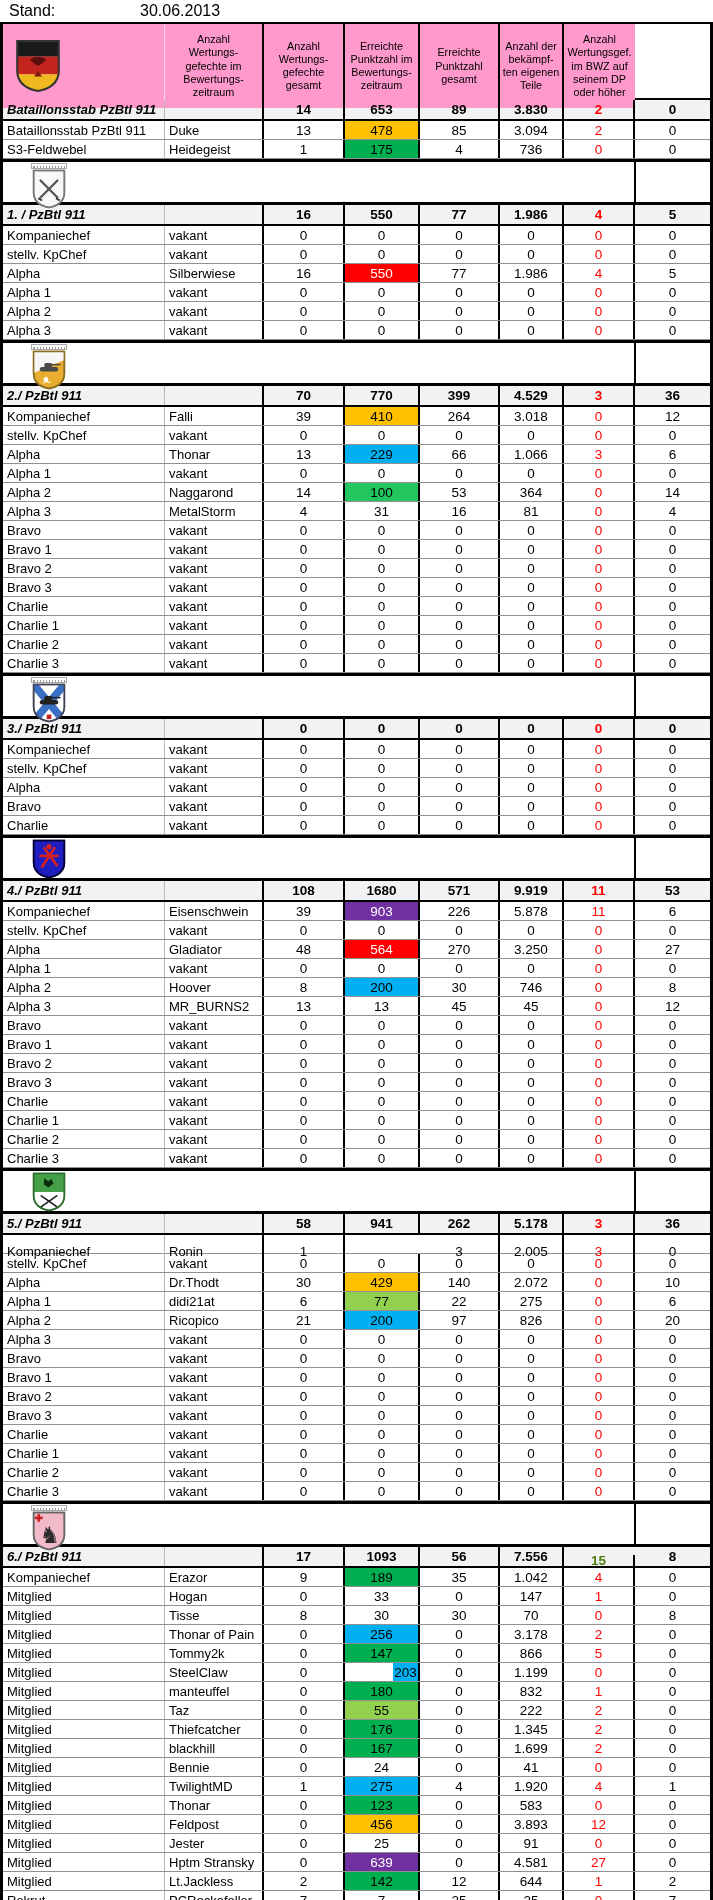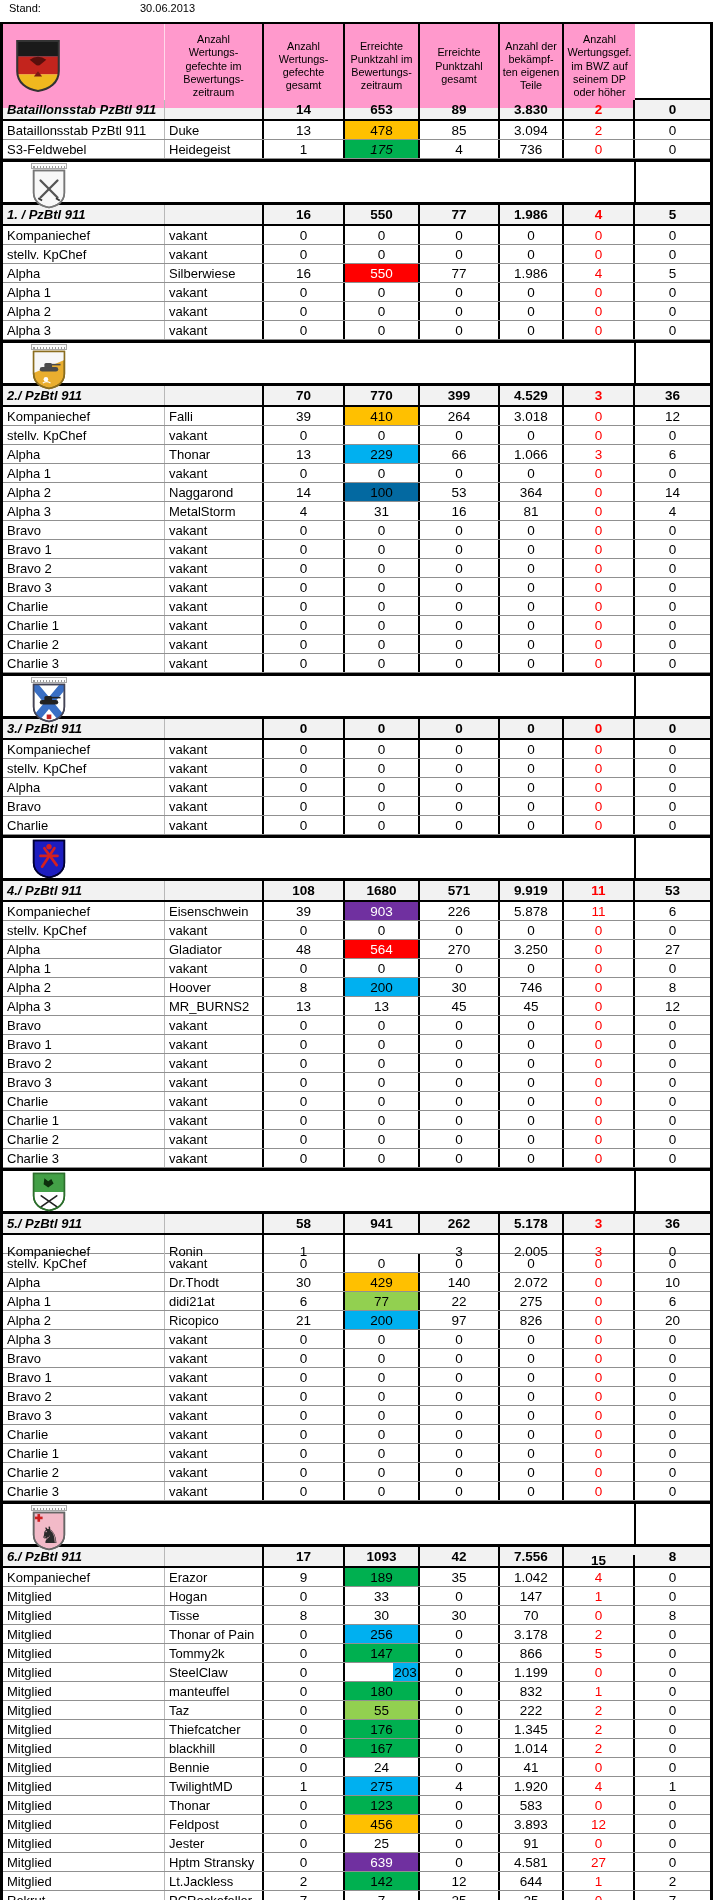--- a/index.html
+++ b/index.html
@@ -1,20 +1,20 @@
 <!DOCTYPE html>
 <html style="--pink: #FF99CC;"><head>
 <meta charset="utf-8">
 <style>
   * { box-sizing: border-box; margin: 0; padding: 0; }
   :root { --pink:#FF99CC; }
   body { background:#fff; font-family:"Liberation Sans", sans-serif; color:#000; }
   .page { width:713px; background:#fff; }
 
-  .stand { height:22px; position:relative; font-size:11px; }
+  .stand { height:22px; position:relative; font-size:16px; }
   .stand-label { position:absolute; left:9px; top:2px; }
   .stand-date  { position:absolute; left:140px; top:2px; }
 
   .rtable { border:3px solid #000; border-top:2px solid #000; width:713px; }
 
   .row { display:grid; grid-template-columns:162px 99px 81px 75px 80px 64px 71px 1fr; }
   .row > :last-child { border-right:none; }
 
   .c { border-right:2px solid #000; display:flex; align-items:center; overflow:hidden; white-space:nowrap; }
   .c1 { border-right:1px solid #b8b8b8; padding-left:4px; font-size:13px; }
@@ -117,21 +117,21 @@
           <div class="c n" style="background: rgb(255, 192, 0);">478</div>
           <div class="c n">85</div>
           <div class="c n">3.094</div>
           <div class="c n" style="color: rgb(255, 0, 0);">2</div>
           <div class="c n">0</div>
         </div>
         <div class="row r">
           <div class="c c1">S3-Feldwebel</div>
           <div class="c c2">Heidegeist</div>
           <div class="c n">1</div>
-          <div class="c n" style="background: rgb(0, 176, 80); font-style: italic;">175</div>
+          <div class="c n" style="background: rgb(0, 176, 80);">175</div>
           <div class="c n">4</div>
           <div class="c n">736</div>
           <div class="c n" style="color: rgb(255, 0, 0);">0</div>
           <div class="c n">0</div>
         </div>
         <div class="band">
           <div class="crest-wrap">
             <div class="crest-caption"></div>
             <div class="crest">
               <svg width="36" height="40" viewBox="0 0 46 52">
@@ -298,21 +298,21 @@
           <div class="c n">0</div>
           <div class="c n">0</div>
           <div class="c n">0</div>
           <div class="c n" style="color: rgb(255, 0, 0);">0</div>
           <div class="c n">0</div>
         </div>
         <div class="row r">
           <div class="c c1">Alpha 2</div>
           <div class="c c2">Naggarond</div>
           <div class="c n">14</div>
-          <div class="c n" style="background: #0369a1;">100</div>
+          <div class="c n" style="background: #22c55e;">100</div>
           <div class="c n">53</div>
           <div class="c n">364</div>
           <div class="c n" style="color: rgb(255, 0, 0);">0</div>
           <div class="c n">14</div>
         </div>
         <div class="row r">
           <div class="c c1">Alpha 3</div>
           <div class="c c2">MetalStorm</div>
           <div class="c n">4</div>
           <div class="c n">31</div>
@@ -857,23 +857,23 @@
               </svg>
             </div>
           </div>
           <div class="band-vline"></div>
         </div>
         <div class="row sec-h" style="background: rgb(242, 242, 242);">
           <div class="c c1 sec-title">6./ PzBtl 911</div>
           <div class="c c2"></div>
           <div class="c n tot">17</div>
           <div class="c n tot">1093</div>
-          <div class="c n tot">42</div>
+          <div class="c n tot">56</div>
           <div class="c n tot">7.556</div>
-          <div class="c n tot" style="color: #000000; margin-top: 8px;">15</div>
+          <div class="c n tot" style="color: #4d7c0f; margin-top: 8px;">15</div>
           <div class="c n tot">8</div>
         </div>
         <div class="row r">
           <div class="c c1">Kompaniechef</div>
           <div class="c c2">Erazor</div>
           <div class="c n">9</div>
           <div class="c n" style="background: rgb(0, 176, 80);">189</div>
           <div class="c n">35</div>
           <div class="c n">1.042</div>
           <div class="c n" style="color: rgb(255, 0, 0);">4</div>
@@ -958,21 +958,21 @@
           <div class="c n">1.345</div>
           <div class="c n" style="color: rgb(255, 0, 0);">2</div>
           <div class="c n">0</div>
         </div>
         <div class="row r">
           <div class="c c1">Mitglied</div>
           <div class="c c2">blackhill</div>
           <div class="c n">0</div>
           <div class="c n" style="background: rgb(0, 176, 80);">167</div>
           <div class="c n">0</div>
-          <div class="c n">1.014</div>
+          <div class="c n">1.699</div>
           <div class="c n" style="color: rgb(255, 0, 0);">2</div>
           <div class="c n">0</div>
         </div>
         <div class="row r">
           <div class="c c1">Mitglied</div>
           <div class="c c2">Bennie</div>
           <div class="c n">0</div>
           <div class="c n">24</div>
           <div class="c n">0</div>
           <div class="c n">41</div>

